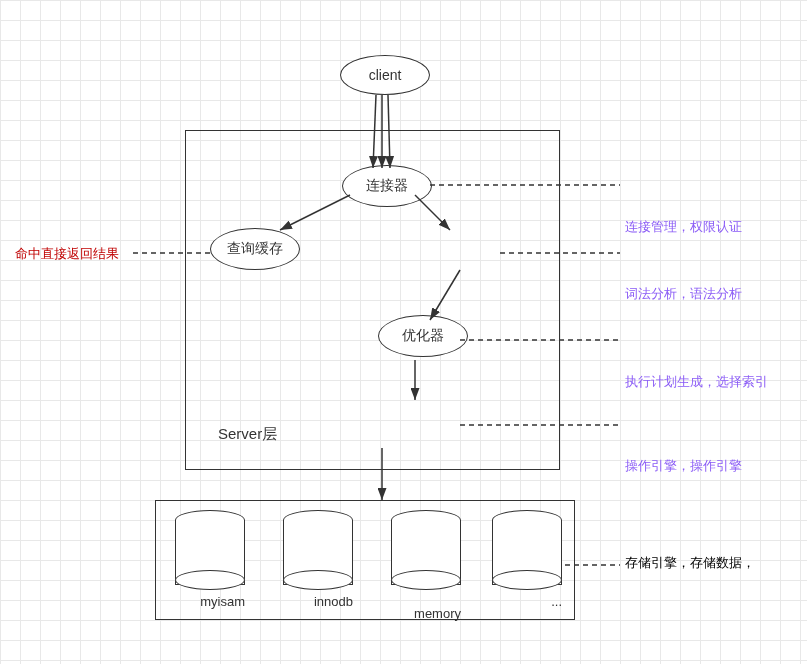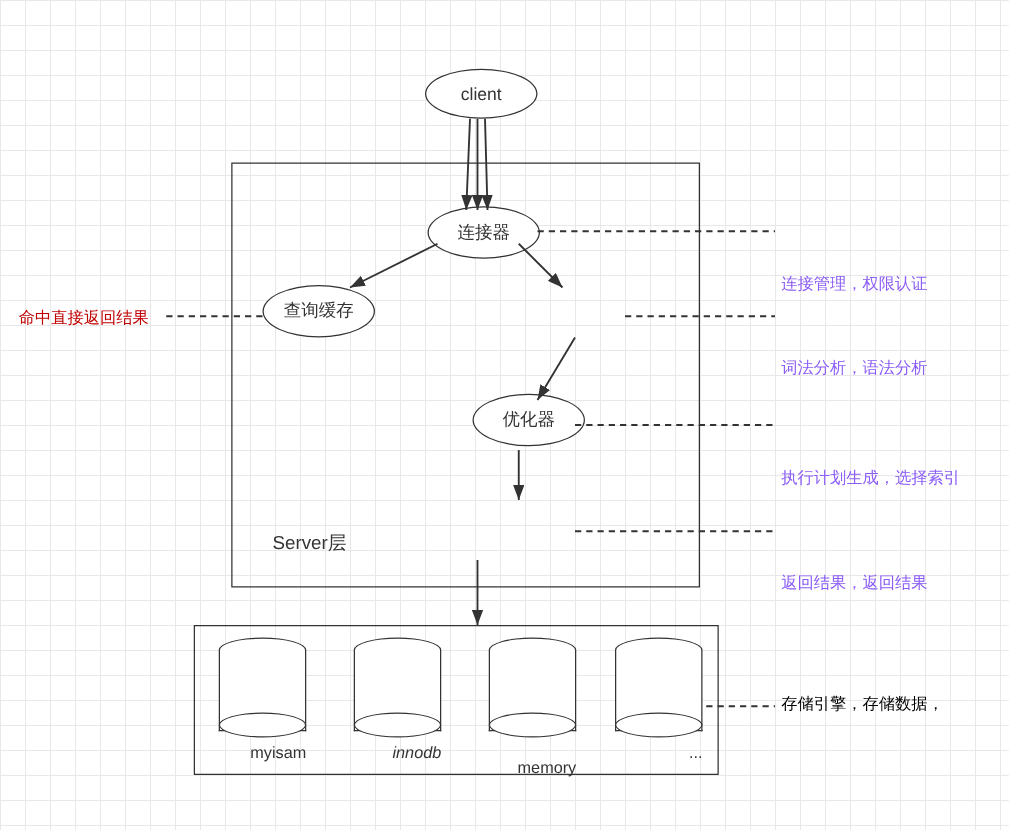--- a/index.html
+++ b/index.html
@@ -201,21 +201,21 @@
 
   <div class="cylinder-wrap" style="left:175px; top:510px;">
     <div class="cylinder">
       <div class="cylinder-top"></div>
       <div class="cylinder-body"></div>
       <div class="cylinder-bottom-ellipse"></div>
     </div>
     <div class="cylinder-label">myisam</div>
   </div>
 
-  <div class="cylinder-wrap" style="left:283px; top:510px;font-style:italic;">
+  <div class="cylinder-wrap" style="left:283px; top:510px;">
     <div class="cylinder">
       <div class="cylinder-top"></div>
       <div class="cylinder-body"></div>
       <div class="cylinder-bottom-ellipse"></div>
     </div>
     <div class="cylinder-label">innodb</div>
   </div>
 
   <div class="cylinder-wrap" style="left:391px; top:510px;gap:12px;">
     <div class="cylinder">
@@ -245,20 +245,20 @@
 
   <div class="annotation annotation-blue" style="left:625px; top:245px;">
     <span>词法分析，语法分析</span>
   </div>
 
   <div class="annotation annotation-blue" style="left:625px; top:333px;">
     <span>执行计划生成，选择索引</span>
   </div>
 
   <div class="annotation annotation-blue" style="left:625px; top:417px;">
-    <span>返回结果，返回结果</span>
+    <span>操作引擎，操作引擎</span>
   </div>
 
   <div class="annotation annotation-orange" style="left:625px; top:553px; line-height:1.5;">
     <div>存储引擎，存储数据，</div>
   </div>
 
 </div>
 
 </body></html>

